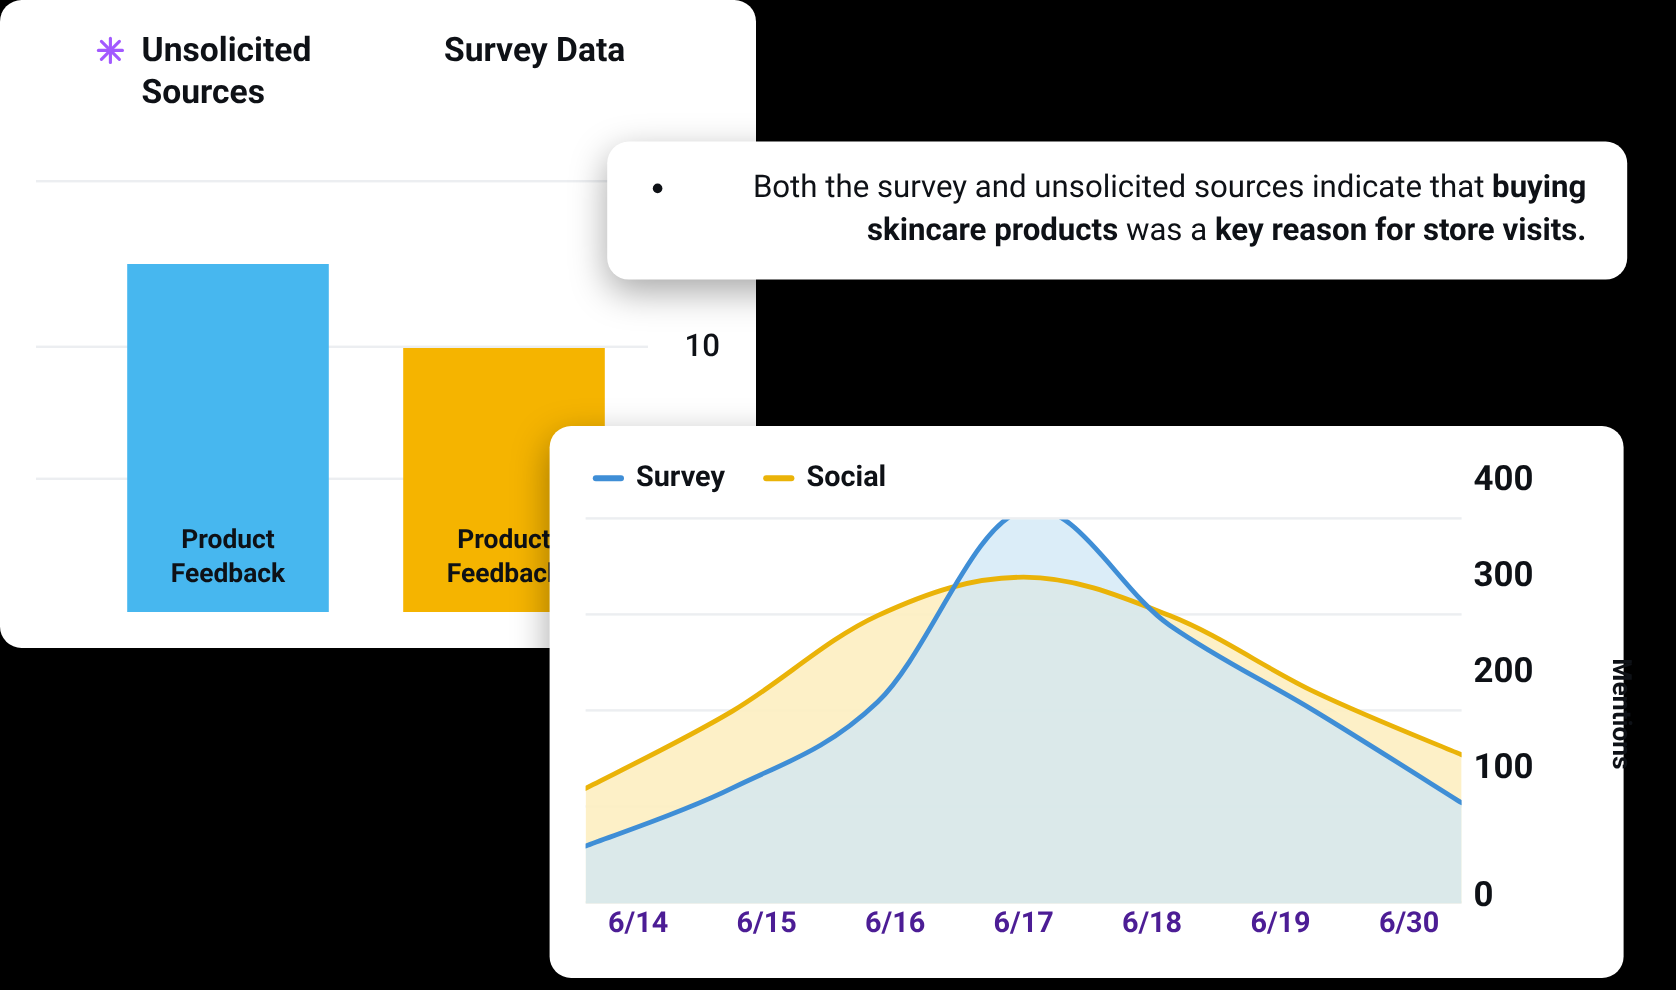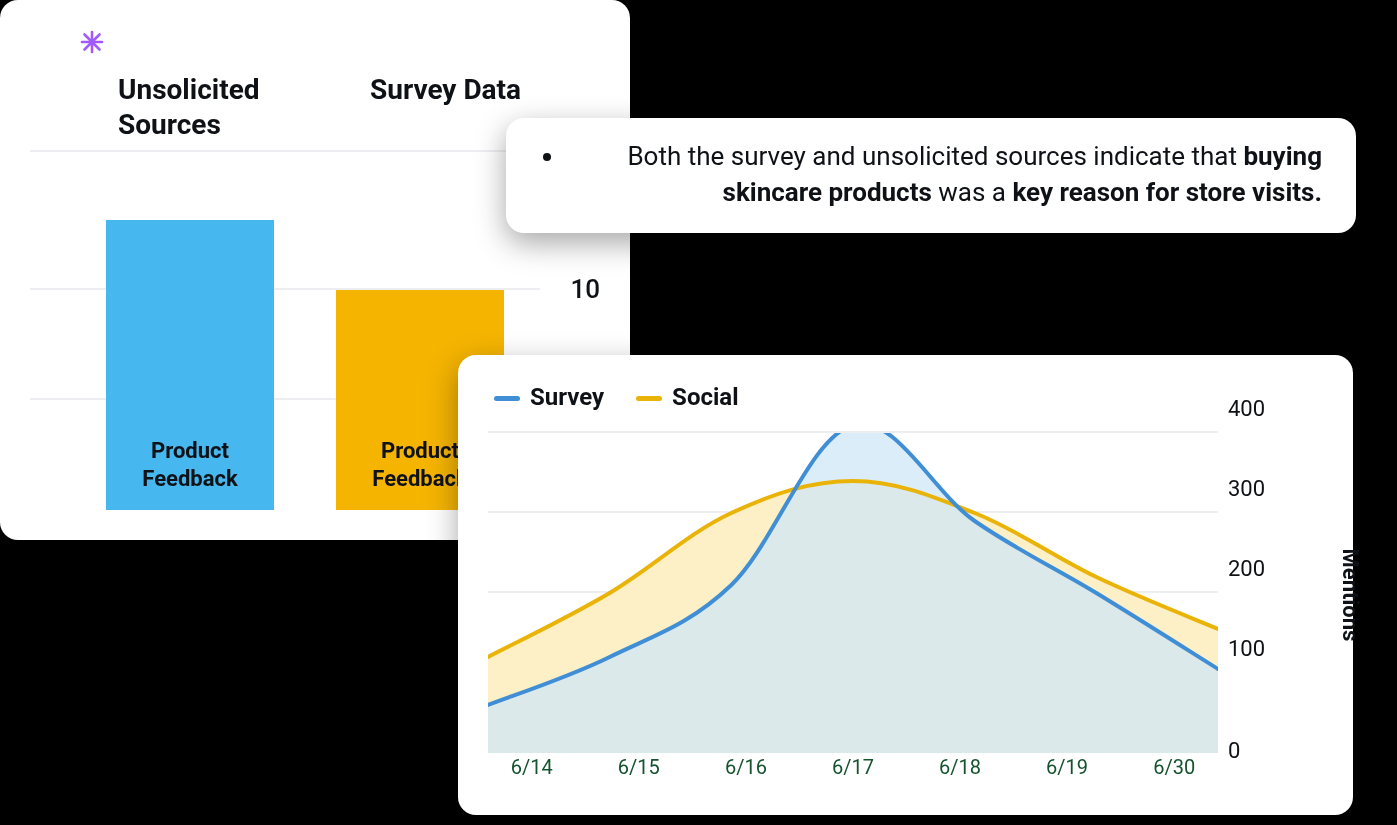--- a/index.html
+++ b/index.html
@@ -45,21 +45,20 @@
     width: 24px;
     height: 24px;
     flex: 0 0 24px;
     margin-top: 6px;
   }
   .legend-text {
     font-size: 28px;
     font-weight: 700;
     line-height: 1.25;
     color: #0e1116;
-    margin-top: 48px;
   }
 
   .bar-plot {
     position: absolute;
     left: 30px;
     right: 30px;
     top: 150px;
     bottom: 30px;
   }
   .grid-line {
@@ -162,37 +161,37 @@
   .x-ticks {
     position: absolute;
     left: 30px;
     top: 400px;
     width: 730px;
     height: 40px;
   }
   .x-tick {
     position: absolute;
     transform: translateX(-50%);
-    font-size: 20px;
-    font-weight: 400;
-    color: #14532d;
+    font-size: 24px;
+    font-weight: 700;
+    color: #4c1d95;
   }
 
   .y-ticks-area {
     position: absolute;
     left: 770px;
     top: 78px;
     width: 60px;
     height: 320px;
   }
   .y-tick-area {
     position: absolute;
     left: 0;
-    font-size: 22px;
-    font-weight: 400;
+    font-size: 29px;
+    font-weight: 700;
     color: #0e1116;
     transform: translateY(-50%);
   }
   .y-axis-label {
     position: absolute;
     left: 846px;
     top: 240px;
     transform: translateY(-50%) rotate(90deg);
     transform-origin: center;
     font-size: 22px;

